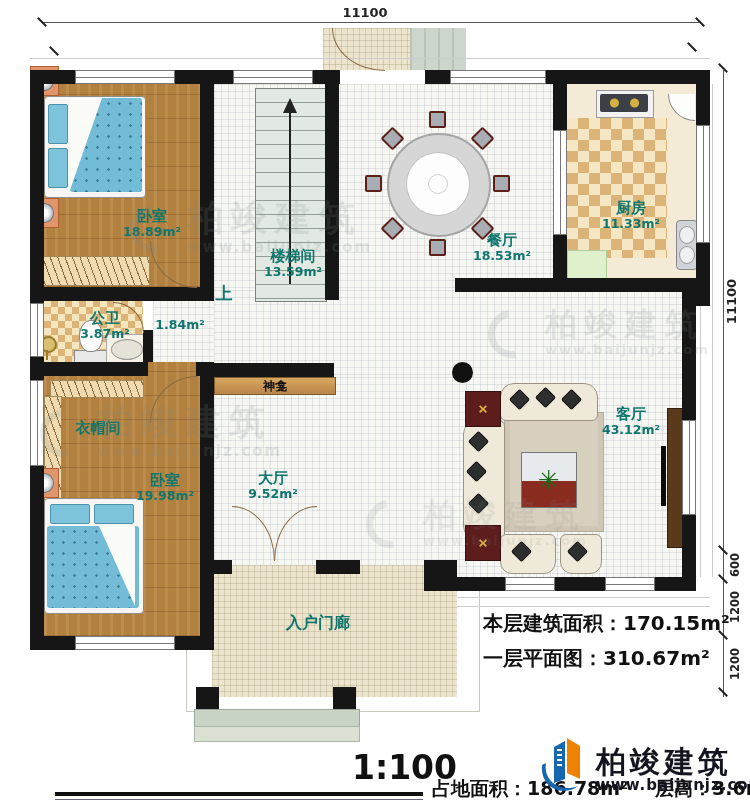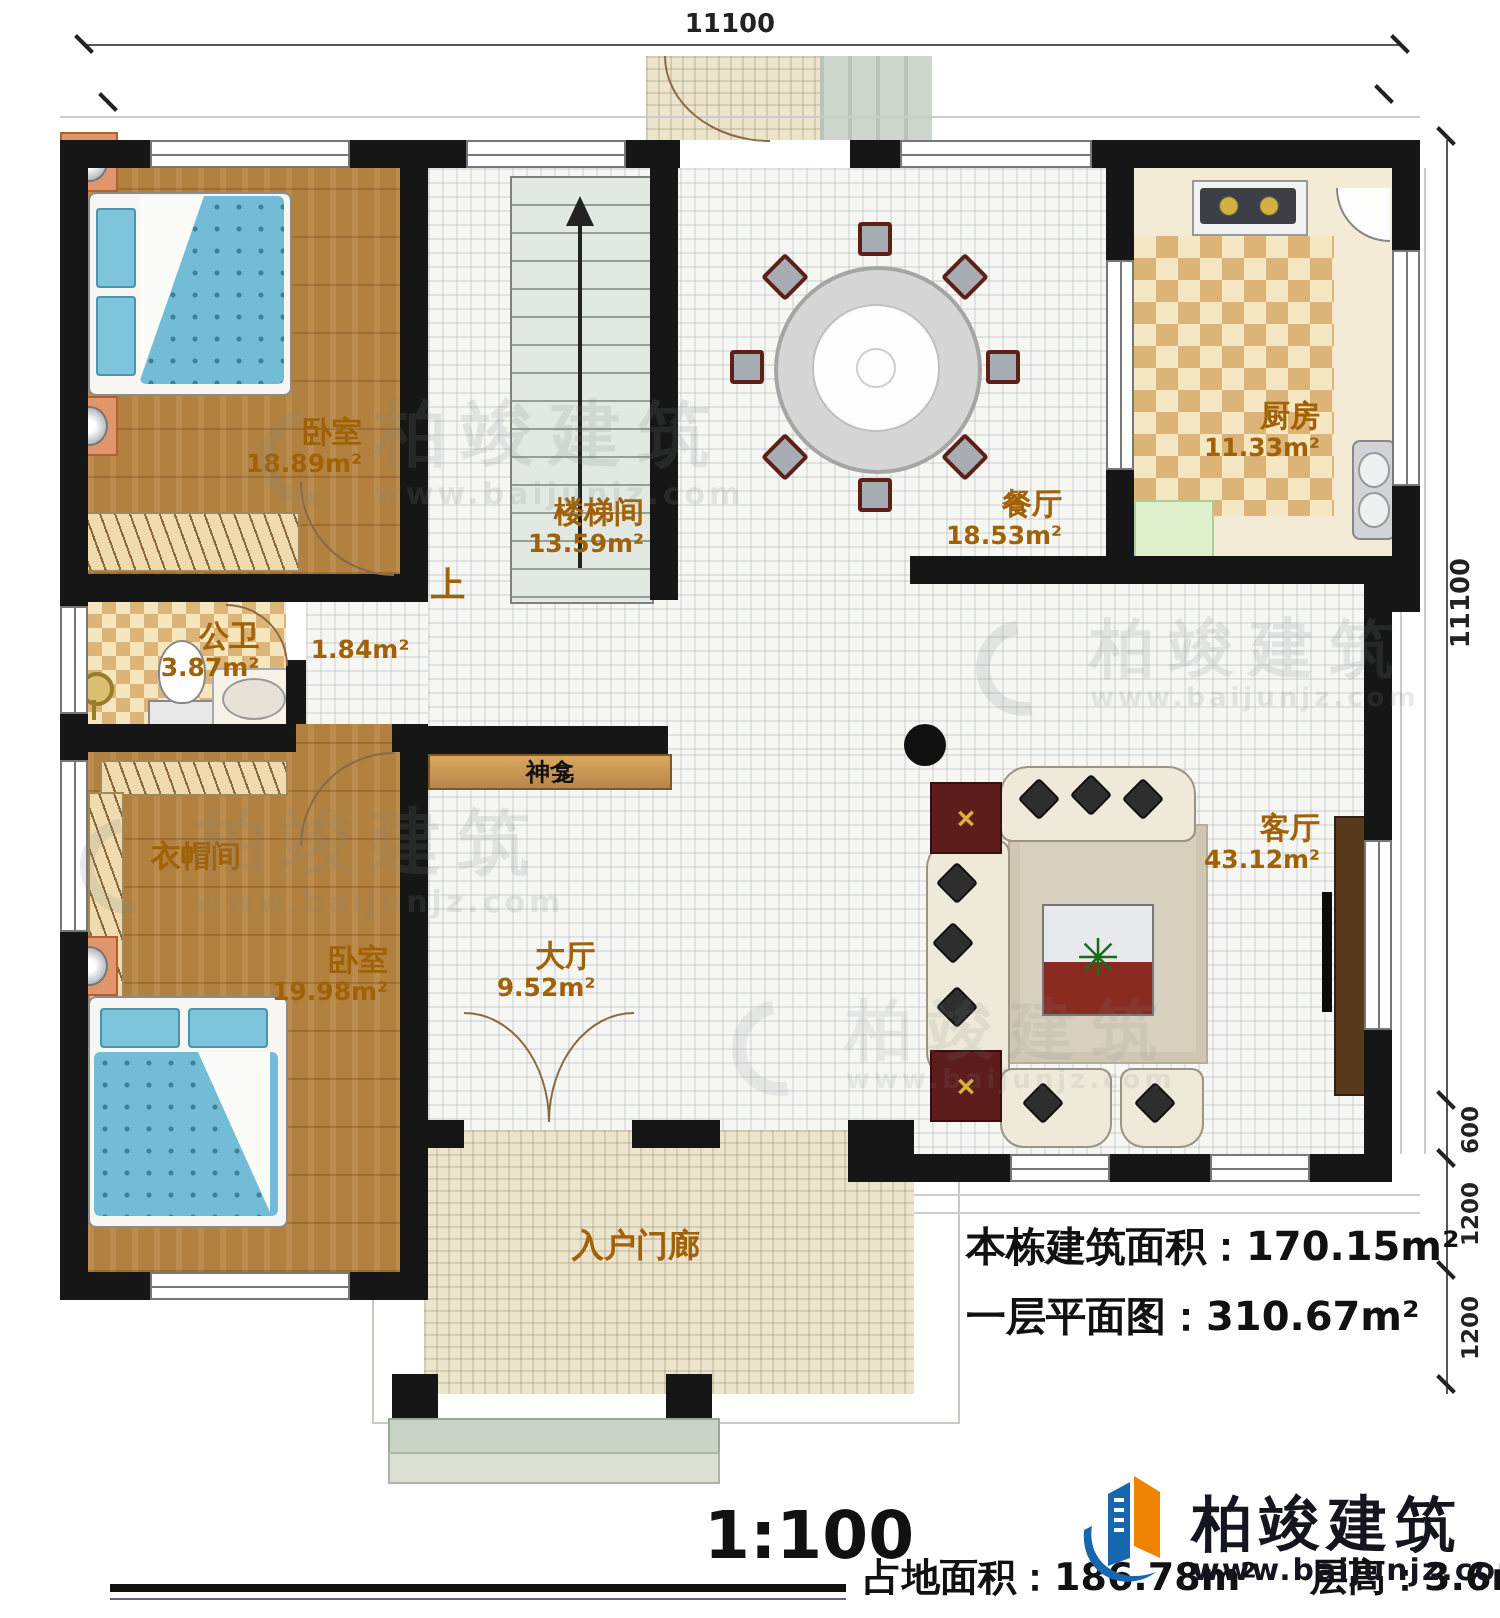--- a/index.html
+++ b/index.html
@@ -22,21 +22,21 @@
   .checker.sm{background-size:14px 14px;background-color:#f6e6bd}
   .marble{background:#f4ebd7}
   .porchfloor{background-color:#ece4cc;
         background-image:linear-gradient(rgba(150,140,105,.28) 1px,transparent 1px),
                          linear-gradient(90deg,rgba(150,140,105,.28) 1px,transparent 1px);
         background-size:6px 6px}
   .win{position:absolute;background:#fff;border:1px solid #777;box-sizing:border-box;z-index:35}
   .win.h::after{content:"";position:absolute;left:0;right:0;top:50%;border-top:1px solid #777}
   .win.v::after{content:"";position:absolute;top:0;bottom:0;left:50%;border-left:1px solid #777}
   .door{position:absolute;z-index:36;border:0 solid #8a6a45}
-  .lbl{position:absolute;z-index:40;font-weight:700;color:#a16207;text-align:right;
+  .lbl{position:absolute;z-index:40;font-weight:700;color:#0f766e;text-align:center;
        transform:translateX(-50%);line-height:1.15;white-space:nowrap}
   .lbl .nm{font-size:15px;display:block}
   .lbl .ar{font-size:12.5px;display:block}
   .dimline{position:absolute;background:#555;z-index:44}
   .dimtxt{position:absolute;z-index:45;font-weight:700;color:#222;font-size:13px;text-align:center}
   .rot{transform:rotate(-90deg)}
   .tick{position:absolute;width:12px;height:2px;background:#222;transform:rotate(45deg);z-index:45}
   .furn{position:absolute;z-index:5}
   .sofa{position:absolute;background:#efe9d9;border:1px solid #9b9484;z-index:5}
   .cush{position:absolute;width:13px;height:13px;background:#2e2e2e;border:1px solid #111;
@@ -222,21 +222,21 @@
   <div class="door" style="left:274px;top:506px;width:42px;height:54px;border-top-width:1.5px;border-left-width:1.5px;border-top-left-radius:100%"></div>
 
   <div class="lbl" style="left:152px;top:208px">
     <span class="nm">卧室</span>
     <span class="ar">18.89m²</span>
   </div>
   <div class="lbl" style="left:293px;top:248px">
     <span class="nm">楼梯间</span>
     <span class="ar">13.59m²</span>
   </div>
-  <div class="lbl" style="left:502px;top:244px">
+  <div class="lbl" style="left:502px;top:232px">
     <span class="nm">餐厅</span>
     <span class="ar">18.53m²</span>
   </div>
   <div class="lbl" style="left:631px;top:200px">
     <span class="nm">厨房</span>
     <span class="ar">11.33m²</span>
   </div>
   <div class="lbl" style="left:105px;top:310px">
     <span class="nm">公卫</span>
     <span class="ar">3.87m²</span>
@@ -306,21 +306,21 @@
   </div>
   <div class="wm" style="left:366px;top:498px;opacity:.13">
     <div class="swirl"></div>
     <div>
         <span class="t1" style="font-size:33px">柏竣建筑</span>
          <span class="t2" style="font-size:13px">www.baijunjz.com</span>
       </div>
   </div>
 
   <div class="stat" style="left:483px;top:610px">
-    <span>本栋建筑面积：</span><span>170.15m²</span>
+    <span>本层建筑面积：</span><span>170.15m²</span>
   </div>
   <div class="stat" style="left:483px;top:645px">
     <span>一层平面图：</span><span>310.67m²</span>
   </div>
 
   <div class="a" style="left:352px;top:748px;font-size:33px;font-weight:600;z-index:60"><span>1:100</span></div>
   <div class="a" style="left:55px;top:792px;width:368px;height:4px;background:#111;z-index:60"></div>
   <div class="a" style="left:55px;top:799px;width:368px;height:1px;background:#667;z-index:60"></div>
   <div class="stat" style="left:432px;top:776px;font-size:19px">
     <span>占地面积：</span><span>186.78m²</span>

